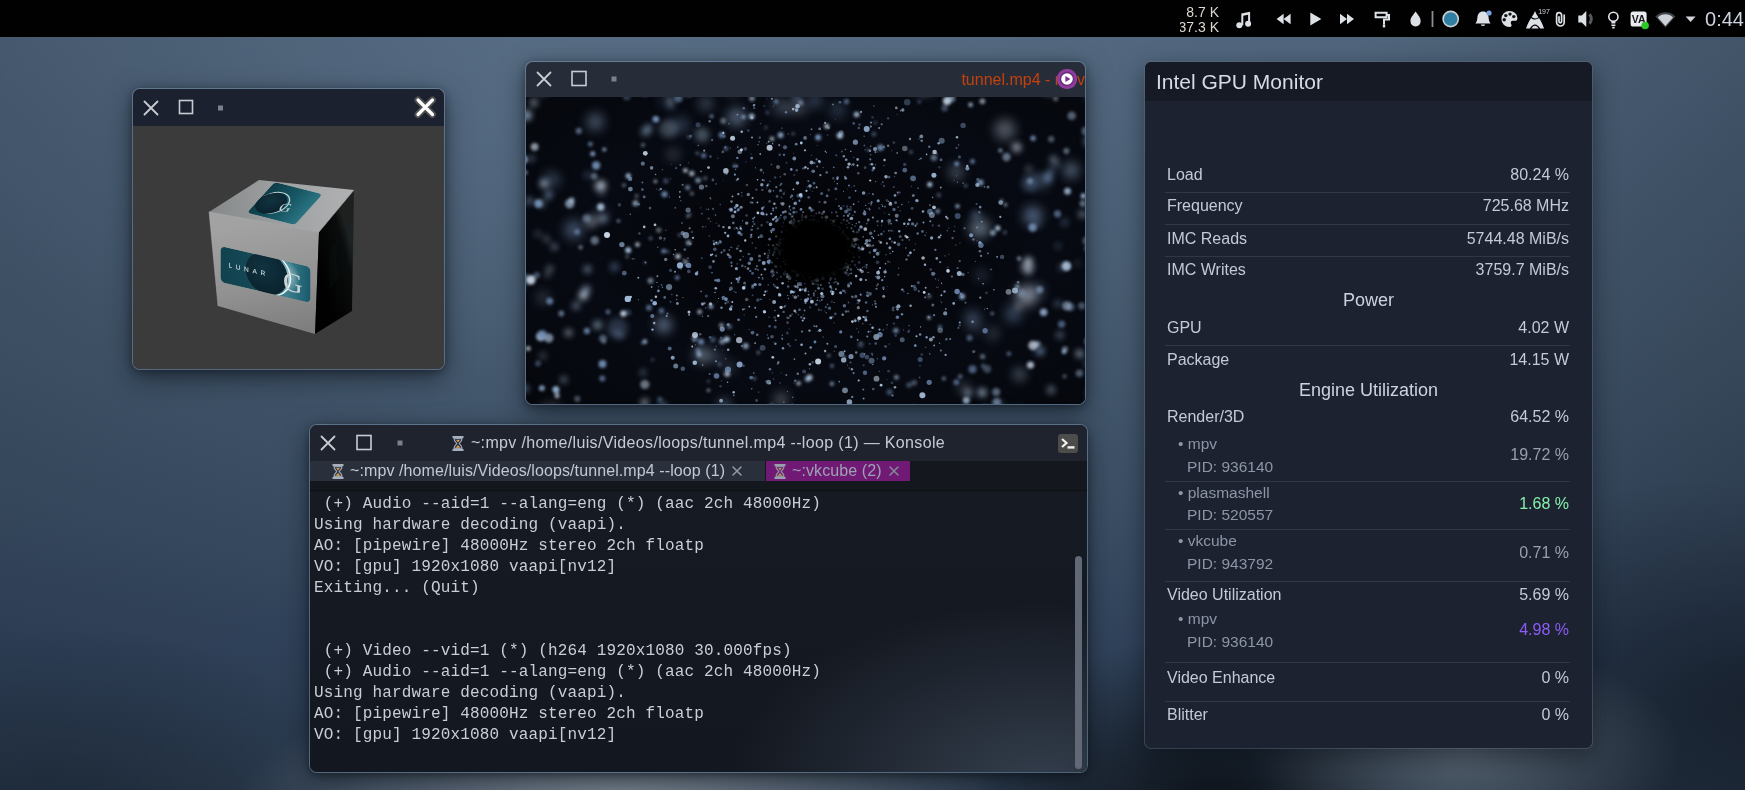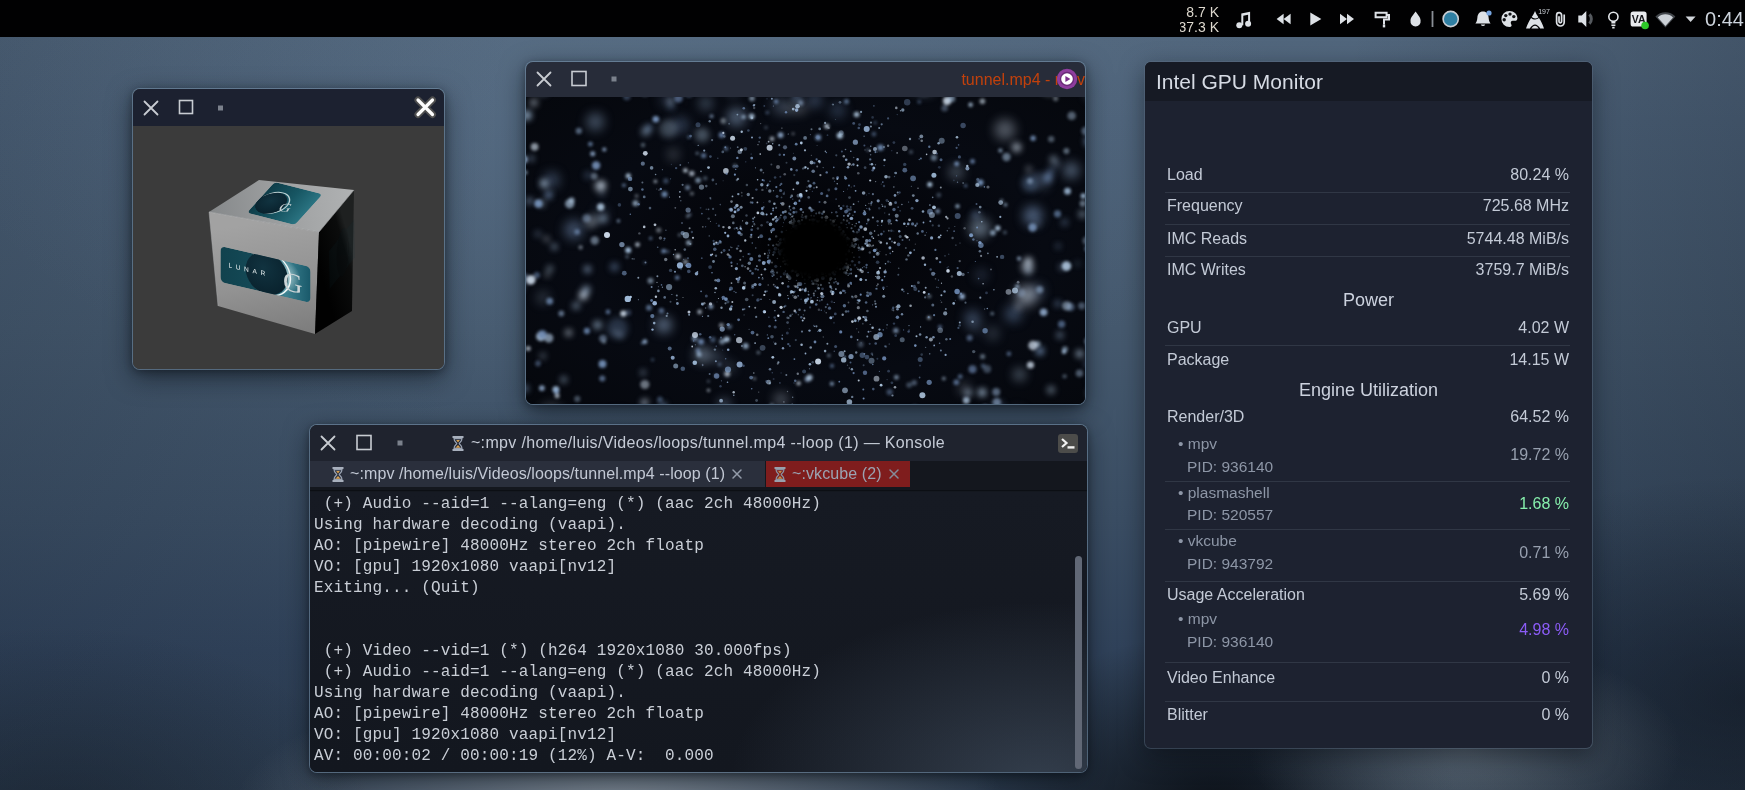--- a/index.html
+++ b/index.html
@@ -45,24 +45,24 @@
      background:#04060b; border-radius:0 0 7px 7px; overflow:hidden; }
 
   
   #konsole { left:310px; top:425px; width:777px; height:347px; background:#14181f; }
   #konsole .tbar { height:36px; background:#1f232e; }
   #konsole .title { position:absolute; left:0; right:0; top:0; height:36px;
      display:flex; align-items:center; justify-content:center; gap:7px;
      color:#c5cbd6; font-size:16px; letter-spacing:0.35px; white-space:nowrap; }
   #tabbar { position:absolute; left:0; top:36px; width:777px; height:30px; background:#14171e;
      border-bottom:1px solid #0c0f14; }
-  .tab { position:absolute; top:0; height:26px; display:flex; align-items:center; gap:6px;
+  .tab { position:absolute; top:0; height:20px; display:flex; align-items:center; gap:6px;
      font-size:16px; letter-spacing:0.1px; padding:0 8px; }
   #tab1 { left:0; width:455px; background:#2a2f3c; color:#c2c8d4; }
-  #tab2 { left:456px; width:144px; background:#7f1d1d; color:#9ba3b2; }
+  #tab2 { left:456px; width:144px; background:#701a75; color:#9ba3b2; }
   #term { position:absolute; left:0; top:67px; width:777px; height:280px; border-radius:0 0 7px 7px;
      overflow:hidden;
      background:
        radial-gradient(430px 250px at 730px 290px, rgba(95,115,138,0.42), rgba(95,115,138,0) 72%),
        linear-gradient(180deg,#161a23,#13171f);
      font-family:"Liberation Mono", monospace; font-size:16px; letter-spacing:0.15px; color:#c9ced6; }
   #term .tl { position:absolute; left:4px; height:21px; line-height:21px; white-space:pre;text-align:center; }
   #term .g { color:#a5cf8d; font-weight:bold; }
   #term .b { color:#7fa9e8; font-weight:bold; }
   #term .m { color:#d78fd8; font-weight:bold; }
@@ -2388,21 +2388,20 @@
    <div class="tl" style="top:2px"> (+) Audio --aid=1 --alang=eng (*) (aac 2ch 48000Hz)</div>
    <div class="tl" style="top:23px">Using hardware decoding (vaapi).</div>
    <div class="tl" style="top:44px">AO: [pipewire] 48000Hz stereo 2ch floatp</div>
    <div class="tl" style="top:65px">VO: [gpu] 1920x1080 vaapi[nv12]</div>
    <div class="tl" style="top:86px">Exiting... (Quit)</div>
    <div class="tl" style="top:149px"> (+) Video --vid=1 (*) (h264 1920x1080 30.000fps)</div>
    <div class="tl" style="top:170px"> (+) Audio --aid=1 --alang=eng (*) (aac 2ch 48000Hz)</div>
    <div class="tl" style="top:191px">Using hardware decoding (vaapi).</div>
    <div class="tl" style="top:212px">AO: [pipewire] 48000Hz stereo 2ch floatp</div>
    <div class="tl" style="top:233px">VO: [gpu] 1920x1080 vaapi[nv12]</div>
-   <div class="tl" style="top:254px">AV: 00:00:02 / 00:00:19 (12%) A-V:  0.000</div>
  </div>
  <div id="scrollb"></div>
 </div>
 <div id="gpu">
   <div class="hdr">
         <span>Intel GPU Monitor</span>
       </div>
   <div class="lab" style="top:104px">Load</div>
       <div class="val" style="top:104px">80.24 %</div>
   <div class="sep" style="top:130px"></div>
@@ -2428,21 +2427,21 @@
   <div class="val" style="top:384px; color:#97a0af">19.72 %</div>
   <div class="sep" style="top:419px"></div>
   <div class="sub" style="top:422px">• plasmashell</div>
   <div class="sub" style="top:444px; left:42px">PID: 520557</div>
   <div class="val" style="top:433px; color:#86efac">1.68 %</div>
   <div class="sep" style="top:467px"></div>
   <div class="sub" style="top:470px">• vkcube</div>
   <div class="sub" style="top:493px; left:42px">PID: 943792</div>
   <div class="val" style="top:482px; color:#97a0af">0.71 %</div>
   <div class="sep" style="top:519px"></div>
-  <div class="lab" style="top:524px">Usage Acceleration</div>
+  <div class="lab" style="top:524px">Video Utilization</div>
       <div class="val" style="top:524px">5.69 %</div>
   <div class="sub" style="top:548px">• mpv</div>
   <div class="sub" style="top:571px; left:42px">PID: 936140</div>
   <div class="val" style="top:559px; color:#8b5cf6">4.98 %</div>
   <div class="sep" style="top:600px"></div>
   <div class="lab" style="top:607px">Video Enhance</div>
       <div class="val" style="top:607px">0 %</div>
   <div class="sep" style="top:639px"></div>
   <div class="lab" style="top:644px">Blitter</div>
       <div class="val" style="top:644px">0 %</div>

